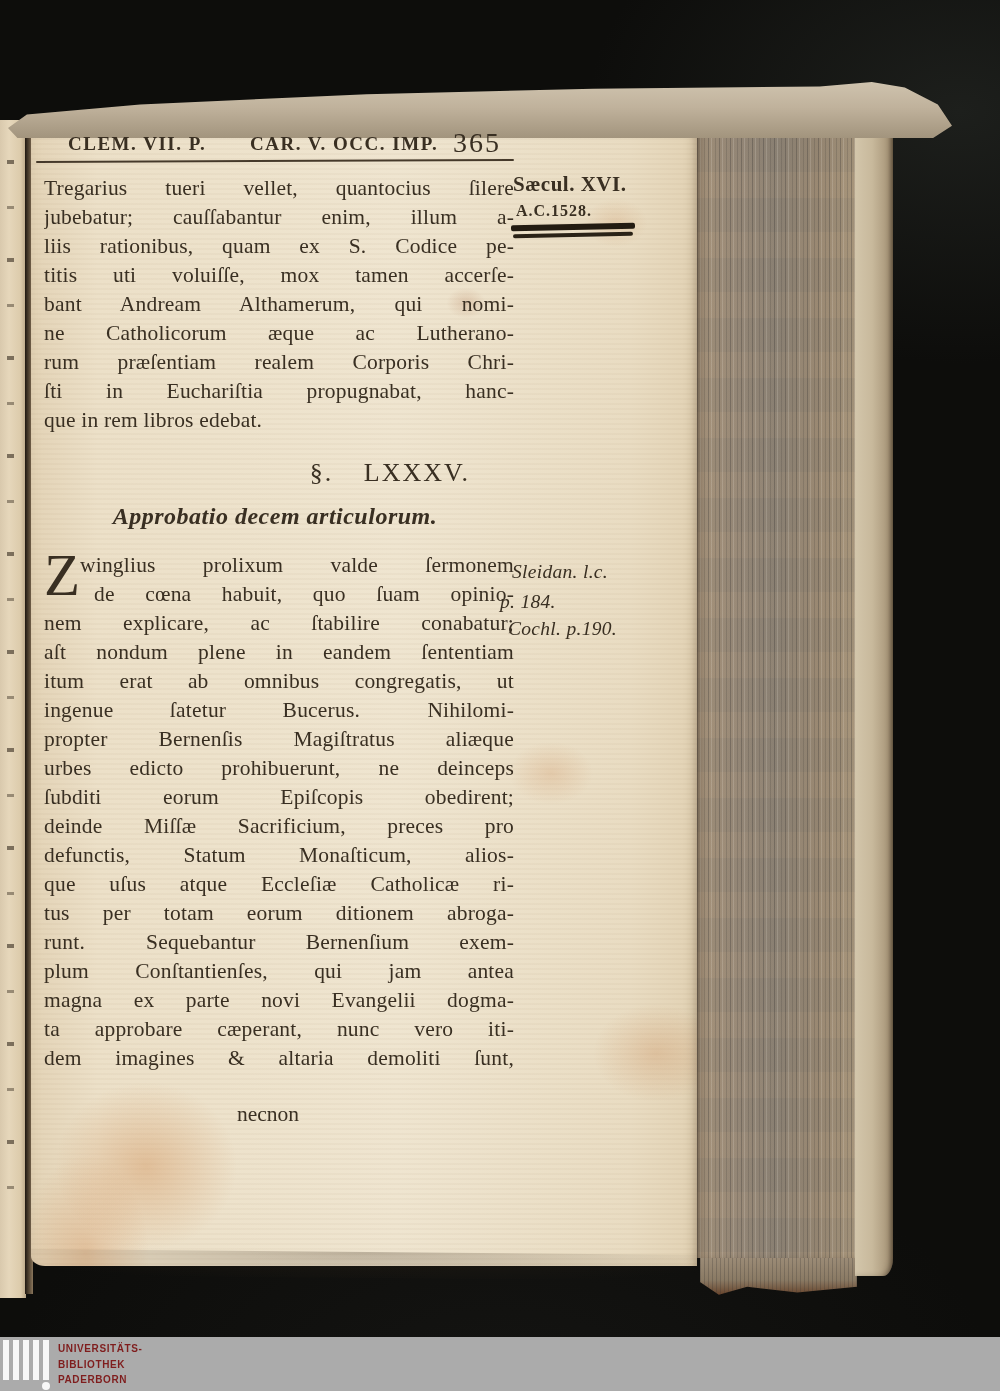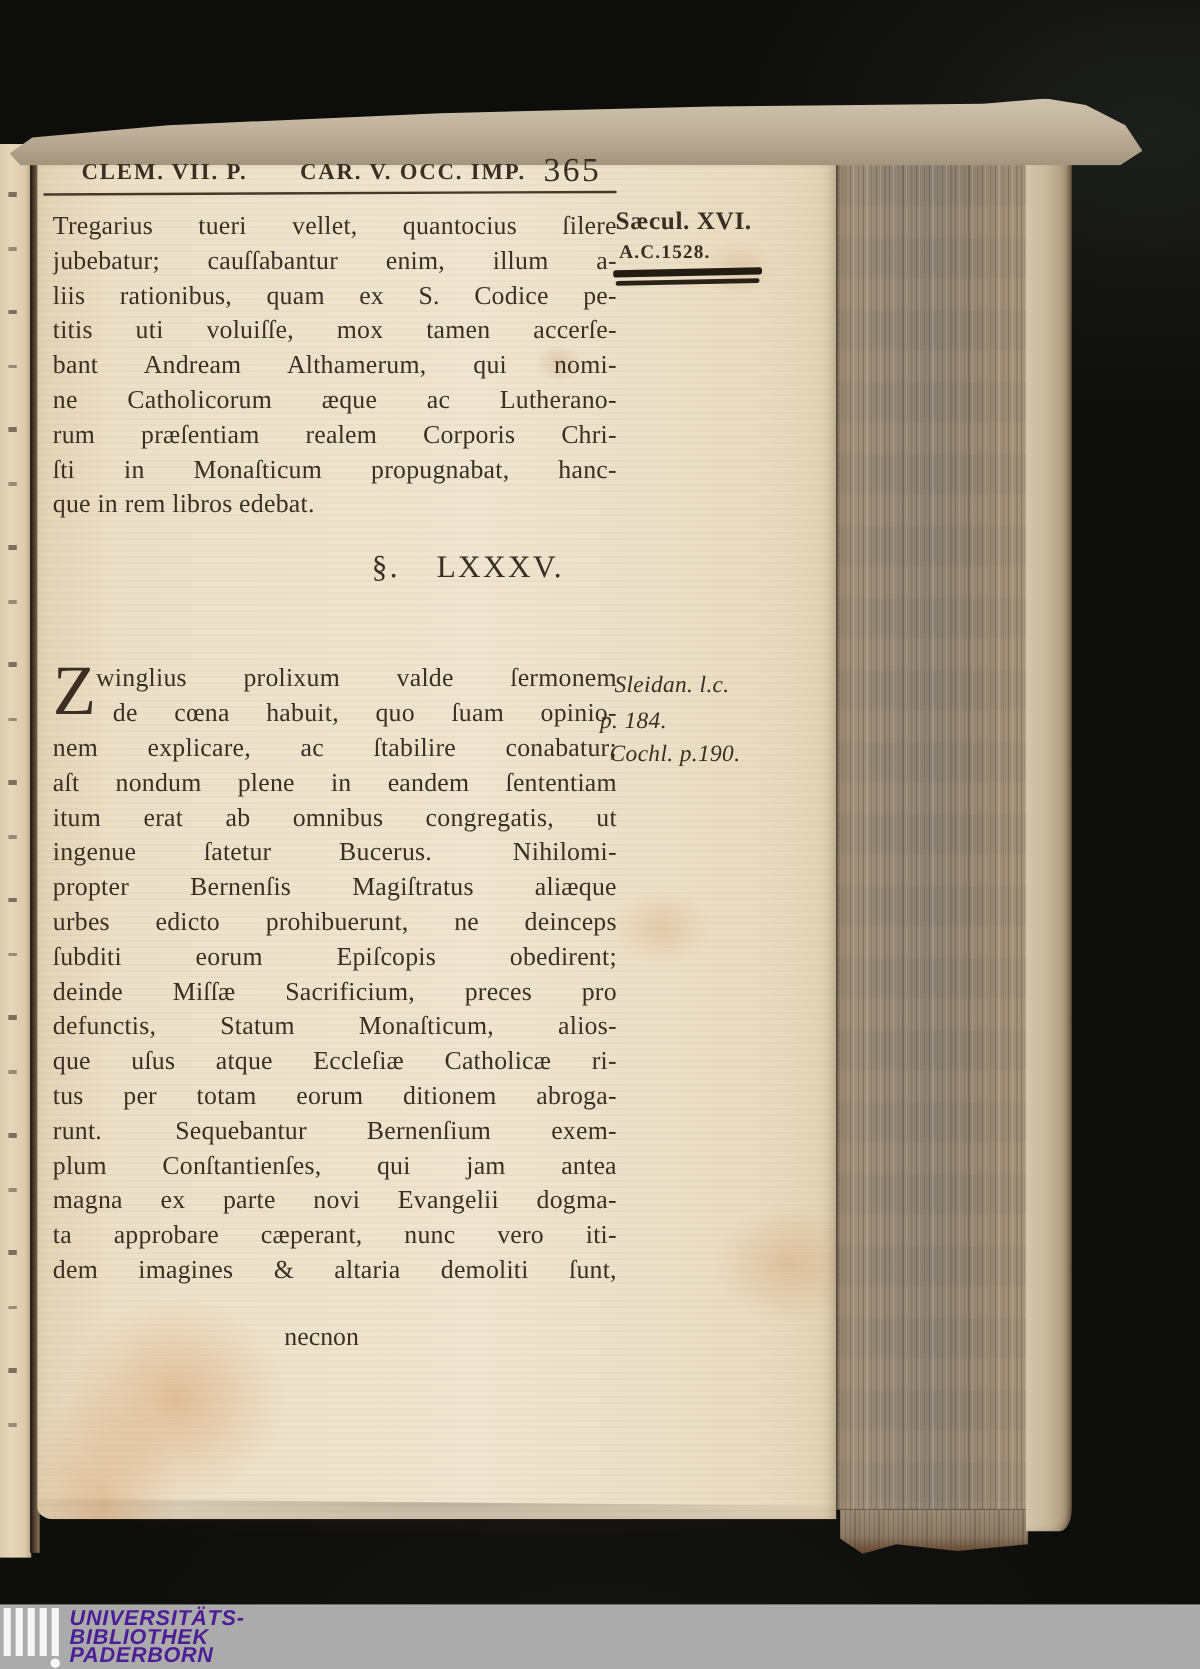--- a/index.html
+++ b/index.html
@@ -102,23 +102,23 @@
   .sec-head{position:absolute; left:44px; top:458px; width:426px; text-align:right; font-size:26px; letter-spacing:2px; word-spacing:22px;}
   .sec-sub{position:absolute; left:44px; top:503px; width:462px; text-align:center; font-size:24px; font-weight:bold; font-style:italic; letter-spacing:.5px;}
   .catchword{position:absolute; left:44px; top:1102px; width:448px; text-align:center; font-size:21.5px;}
   
   .footer-band{position:absolute; left:0; top:1337px; width:1000px; height:54px; background:#ababab;}
   .logo{position:absolute; left:3px; top:3px; width:52px; height:48px;}
   .logo .bar{position:absolute; top:0; width:6px; height:40px; background:#f7f7f7;}
   .logo .b1{left:0;} .logo .b2{left:10px;} .logo .b3{left:20px;} .logo .b4{left:30px;} .logo .b5{left:40px;}
   .logo .dot{position:absolute; left:39px; top:42px; width:8px; height:8px; border-radius:50%; background:#f7f7f7;}
   .footer-text{
-    position:absolute; left:58px; top:4px; color:#4c1d95;
+    position:absolute; left:58px; top:4px; color:#7f1d1d;
     font-family:"Liberation Sans","DejaVu Sans",sans-serif;
-    font-size:18px; font-weight:bold; letter-spacing:.6px; line-height:15.5px;font-style:italic;
+    font-size:10px; font-weight:bold; letter-spacing:.6px; line-height:15.5px;
   }
 </style>
 </head>
 <body>
 
 <div class="stage">
 
   <div class="left-sliver">
     <div class="marks"></div>
   </div>
@@ -143,25 +143,26 @@
   <div class="dbl-rule-2"></div>
 
   <div class="body-col para1 ink">
     <div class="tline j">Tregarius tueri vellet, quantocius ſilere</div>
     <div class="tline j">jubebatur; cauſſabantur enim, illum a-</div>
     <div class="tline j">liis rationibus, quam ex S. Codice pe-</div>
     <div class="tline j">titis uti voluiſſe, mox tamen accerſe-</div>
     <div class="tline j">bant Andream Althamerum, qui nomi-</div>
     <div class="tline j">ne Catholicorum æque ac Lutherano-</div>
     <div class="tline j">rum præſentiam realem Corporis Chri-</div>
-    <div class="tline j">ſti in Monaſticum propugnabat, hanc-</div>
+    <div class="tline j">ſti in Euchariſtia propugnabat, hanc-</div>
     <div class="tline last">que in rem libros edebat.</div>
   </div>
 
   <div class="sec-head ink">§. LXXXV.</div>
+  <div class="sec-sub ink">Approbatio decem articulorum.</div>
 
   <div class="dropcap">Z</div>
   <div class="body-col para2 ink">
     <div class="tline j p2l1">winglius prolixum valde ſermonem</div>
     <div class="tline j p2l2">de cœna habuit, quo ſuam opinio-</div>
     <div class="tline j">nem explicare, ac ſtabilire conabatur;</div>
     <div class="tline j">aſt nondum plene in eandem ſententiam</div>
     <div class="tline j">itum erat ab omnibus congregatis, ut</div>
     <div class="tline j">ingenue ſatetur Bucerus.  Nihilomi-</div>
     <div class="tline j">propter Bernenſis Magiſtratus aliæque</div>

